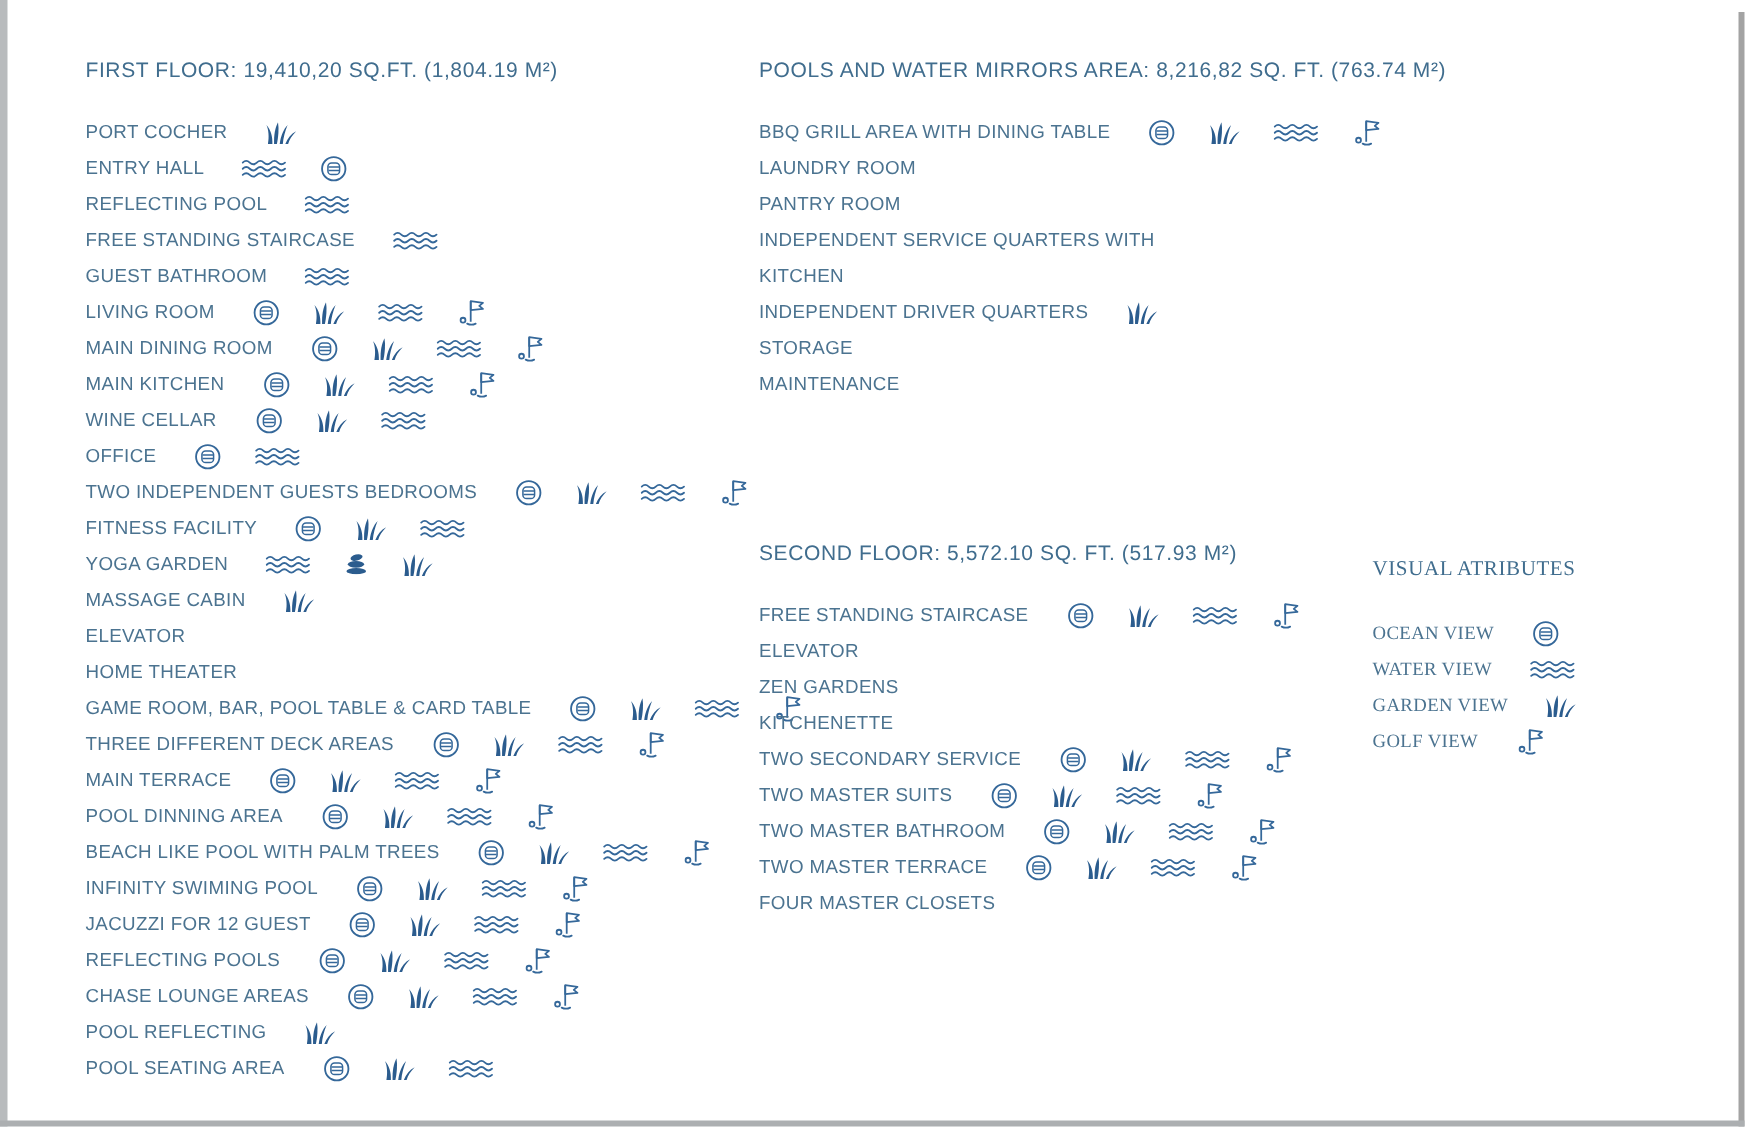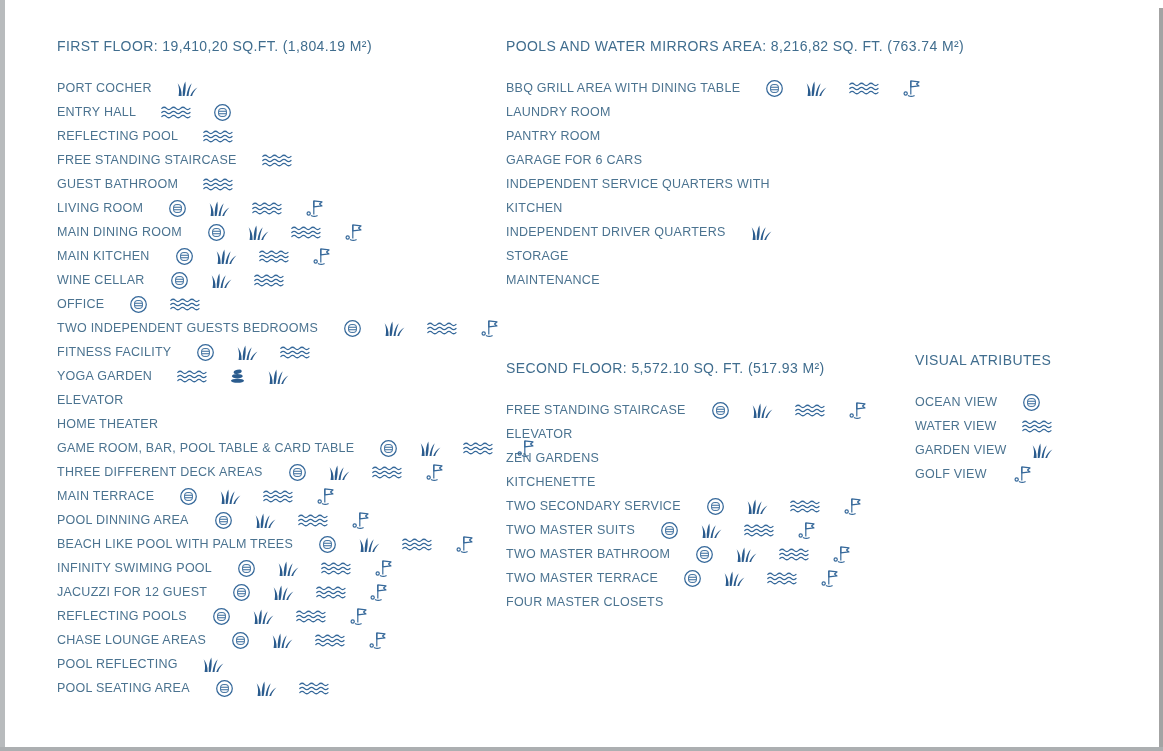--- a/index.html
+++ b/index.html
@@ -19,21 +19,21 @@
     color:var(--text);
   }
   .edge{position:absolute;background:var(--edge);}
   .edge-left{left:0;top:0;width:5px;height:751px;background:#b8bbbd;}
   .edge-right{right:0;top:8px;width:4px;height:743px;background:#a3a3a3;}
   .edge-bottom{left:0;bottom:0;width:1163px;height:4px;background:#acafb1;}
   .sec{position:absolute;}
   .sec-first{left:57px;top:36px;width:445px;}
   .sec-pools{left:506px;top:36px;width:420px;}
   .sec-second{left:506px;top:358px;width:420px;}
-  .sec-visual{left:915px;top:350px;width:240px;}
+  .sec-visual{left:915px;top:370px;width:240px;font-family:Liberation Serif, serif;}
   .hd{
     font-size:14px;
     font-weight:400;
     letter-spacing:0.4px;
     color:var(--head);
     white-space:nowrap;
     height:20px;
     line-height:20px;
   }
   .list{margin-top:20px;}
@@ -342,20 +342,31 @@
           <span class="icon icon-garden">
             <svg width="21" height="15" viewBox="0 0 22 16" fill="currentColor">
               <path d="M1.5 16 C2.5 11 2 6 0.5 2.5 C3.6 6 4.9 10.5 4.7 16 Z"></path>
               <path d="M5.9 16 C5.7 9.5 6.6 4.5 8.7 0.5 C9.5 5.5 8.9 11 7.9 16 Z"></path>
               <path d="M9.9 16 C10.7 10 12.7 5.5 15.5 2.5 C13.7 7 12.5 11.5 12.1 16 Z"></path>
               <path d="M13.9 16 C15.5 12 17.9 9 21.6 7 C18.7 10 16.7 13 15.9 16 Z"></path>
             </svg>
           </span>
         </div>
         <div class="row">
+          <span class="label">MASSAGE CABIN</span>
+          <span class="icon icon-garden">
+            <svg width="21" height="15" viewBox="0 0 22 16" fill="currentColor">
+              <path d="M1.5 16 C2.5 11 2 6 0.5 2.5 C3.6 6 4.9 10.5 4.7 16 Z"></path>
+              <path d="M5.9 16 C5.7 9.5 6.6 4.5 8.7 0.5 C9.5 5.5 8.9 11 7.9 16 Z"></path>
+              <path d="M9.9 16 C10.7 10 12.7 5.5 15.5 2.5 C13.7 7 12.5 11.5 12.1 16 Z"></path>
+              <path d="M13.9 16 C15.5 12 17.9 9 21.6 7 C18.7 10 16.7 13 15.9 16 Z"></path>
+            </svg>
+          </span>
+        </div>
+        <div class="row">
           <span class="label">ELEVATOR</span>
         </div>
         <div class="row">
           <span class="label">HOME THEATER</span>
         </div>
         <div class="row">
           <span class="label">GAME ROOM, BAR, POOL TABLE &amp; CARD TABLE</span>
           <span class="icon icon-ocean">
             <svg width="19" height="19" viewBox="0 0 20 20" fill="none" stroke="currentColor">
               <circle cx="10" cy="10" r="8.2" stroke-width="1.3"></circle>
@@ -726,23 +737,20 @@
             </svg>
           </span>
         </div>
         <div class="row">
           <span class="label">LAUNDRY ROOM</span>
         </div>
         <div class="row">
           <span class="label">PANTRY ROOM</span>
         </div>
         <div class="row">
-          <span class="label">GARAGE FOR 6 CARS</span>
-        </div>
-        <div class="row">
           <span class="label">INDEPENDENT SERVICE QUARTERS WITH</span>
         </div>
         <div class="row">
           <span class="label">KITCHEN</span>
         </div>
         <div class="row">
           <span class="label">INDEPENDENT DRIVER QUARTERS</span>
           <span class="icon icon-garden">
             <svg width="21" height="15" viewBox="0 0 22 16" fill="currentColor">
               <path d="M1.5 16 C2.5 11 2 6 0.5 2.5 C3.6 6 4.9 10.5 4.7 16 Z"></path>

